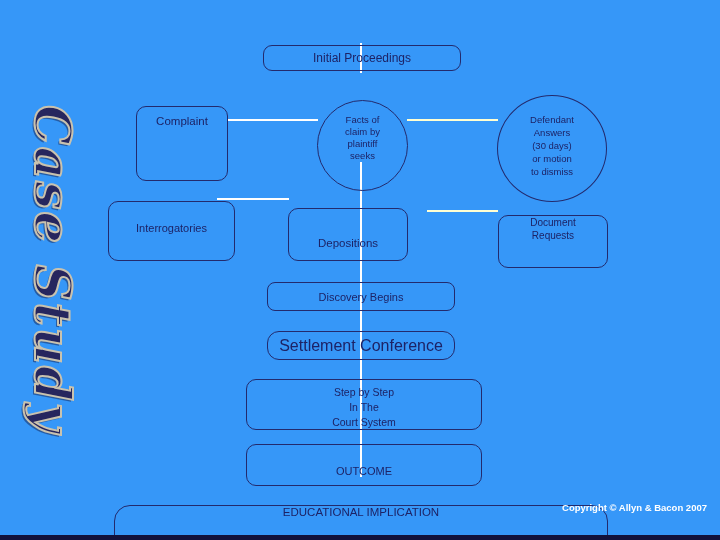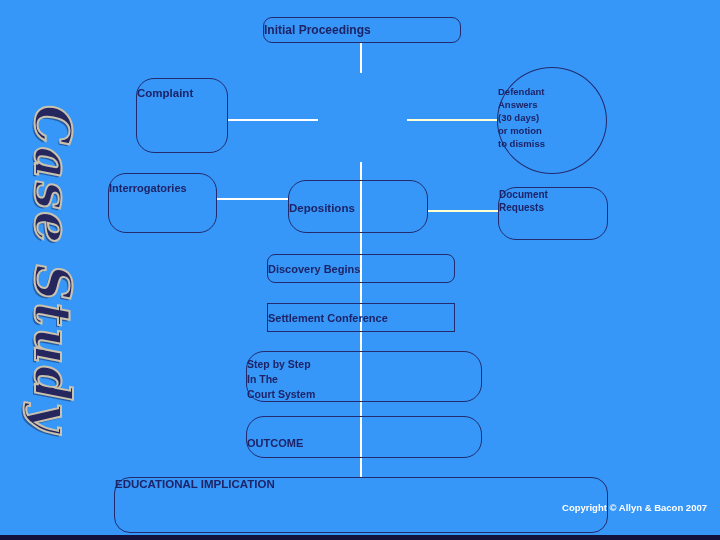--- a/index.html
+++ b/index.html
@@ -25,35 +25,35 @@
   .v-title   { left:360px; top:43px;  width:2px; height:30px; }
   .v-main    { left:360px; top:162px; width:2px; height:315px; }
   .h-complaint { left:228px; top:119px; width:90px; height:2px; }
   .h-facts-def { left:407px; top:119px; width:91px; height:2px; }
   .h-inter-dep { left:217px; top:198px; width:72px; height:2px; }
   .h-dep-doc   { left:427px; top:210px; width:71px; height:2px; }
   
   .node {
     position:absolute; box-sizing:border-box;
     border:1px solid var(--border,#232a6d);
-    color:var(--ink,#1d2366); font-weight:bold; text-align:left;
+    color:var(--ink,#1d2366); font-weight:normal; text-align:center;margin-top:28px;
   }
   .node .lbl { display:inline-block; white-space:pre-line; }
-  .rounded { border-radius:18px; }
+  .rounded { border-radius:10px; }
   .circle  { border-radius:50%; }
 
   .n-title     { left:263px; top:17px;  width:198px; height:26px; border-radius:9px;  font-size:12px;  line-height:24px; }
   .n-complaint { left:136px; top:78px;  width:92px;  height:75px;  font-size:11.5px; padding-top:8px; }
   .n-facts     { left:317px; top:72px;  width:91px;  height:91px;  font-size:9.5px;  line-height:12px; padding-top:13px; }
   .n-defendant { left:497px; top:67px;  width:110px; height:107px; font-size:9.5px;  line-height:13px; padding-top:17px; }
-  .n-interrog  { left:108px; top:173px; width:109px; height:60px;  font-size:11px;   padding-top:8px; }
-  .n-depos     { left:288px; top:180px; width:140px; height:53px;  font-size:11.5px; padding-top:21px; }
+  .n-interrog  { left:108px; top:173px; width:127px; height:60px;  font-size:11px;   padding-top:20px; }
+  .n-depos     { left:288px; top:180px; width:120px; height:53px;  font-size:11.5px; padding-top:28px; }
   .n-docreq    { left:498px; top:187px; width:110px; height:53px;  font-size:10px; line-height:13px; padding-top:0; }
   .n-discovery { left:267px; top:254px; width:188px; height:29px;  font-size:11px;   line-height:28px; border-radius:8px; }
-  .n-settle    { left:267px; top:303px; width:188px; height:29px;  font-size:11px;   line-height:28px; border-radius:0; }
+  .n-settle    { left:267px; top:303px; width:188px; height:29px;  font-size:16px;   line-height:28px; border-radius:12px; }
   .n-step      { left:246px; top:351px; width:236px; height:51px;  font-size:10.5px; line-height:15px; padding-top:5px; }
   .n-outcome   { left:246px; top:416px; width:236px; height:42px;  font-size:11px;   padding-top:20px; }
   .n-edu       { left:114px; top:477px; width:494px; height:56px;  font-size:11.5px; border-radius:16px; }
 
   .copyright {
     position:absolute; right:13px; top:502px;
     color:var(--footer-ink,#fff); font-size:9.5px; font-weight:bold;
   }
   .bottom-strip {
     position:absolute; left:0; bottom:0; width:720px; height:5px;
@@ -75,20 +75,26 @@
   <div class="line alt h-dep-doc"></div>
 
   <div class="node n-title">
     <span class="lbl">Initial Proceedings</span>
   </div>
 
   <div class="node rounded n-complaint">
     <span class="lbl">Complaint</span>
   </div>
 
+  <div class="node circle n-facts">
+    <span class="lbl">Facts of
+claim by
+plaintiff
+seeks</span>
+  </div>
 
   <div class="node circle n-defendant">
     <span class="lbl">Defendant
 Answers
 (30 days)
 or motion
 to dismiss</span>
   </div>
 
   <div class="node rounded n-interrog">

